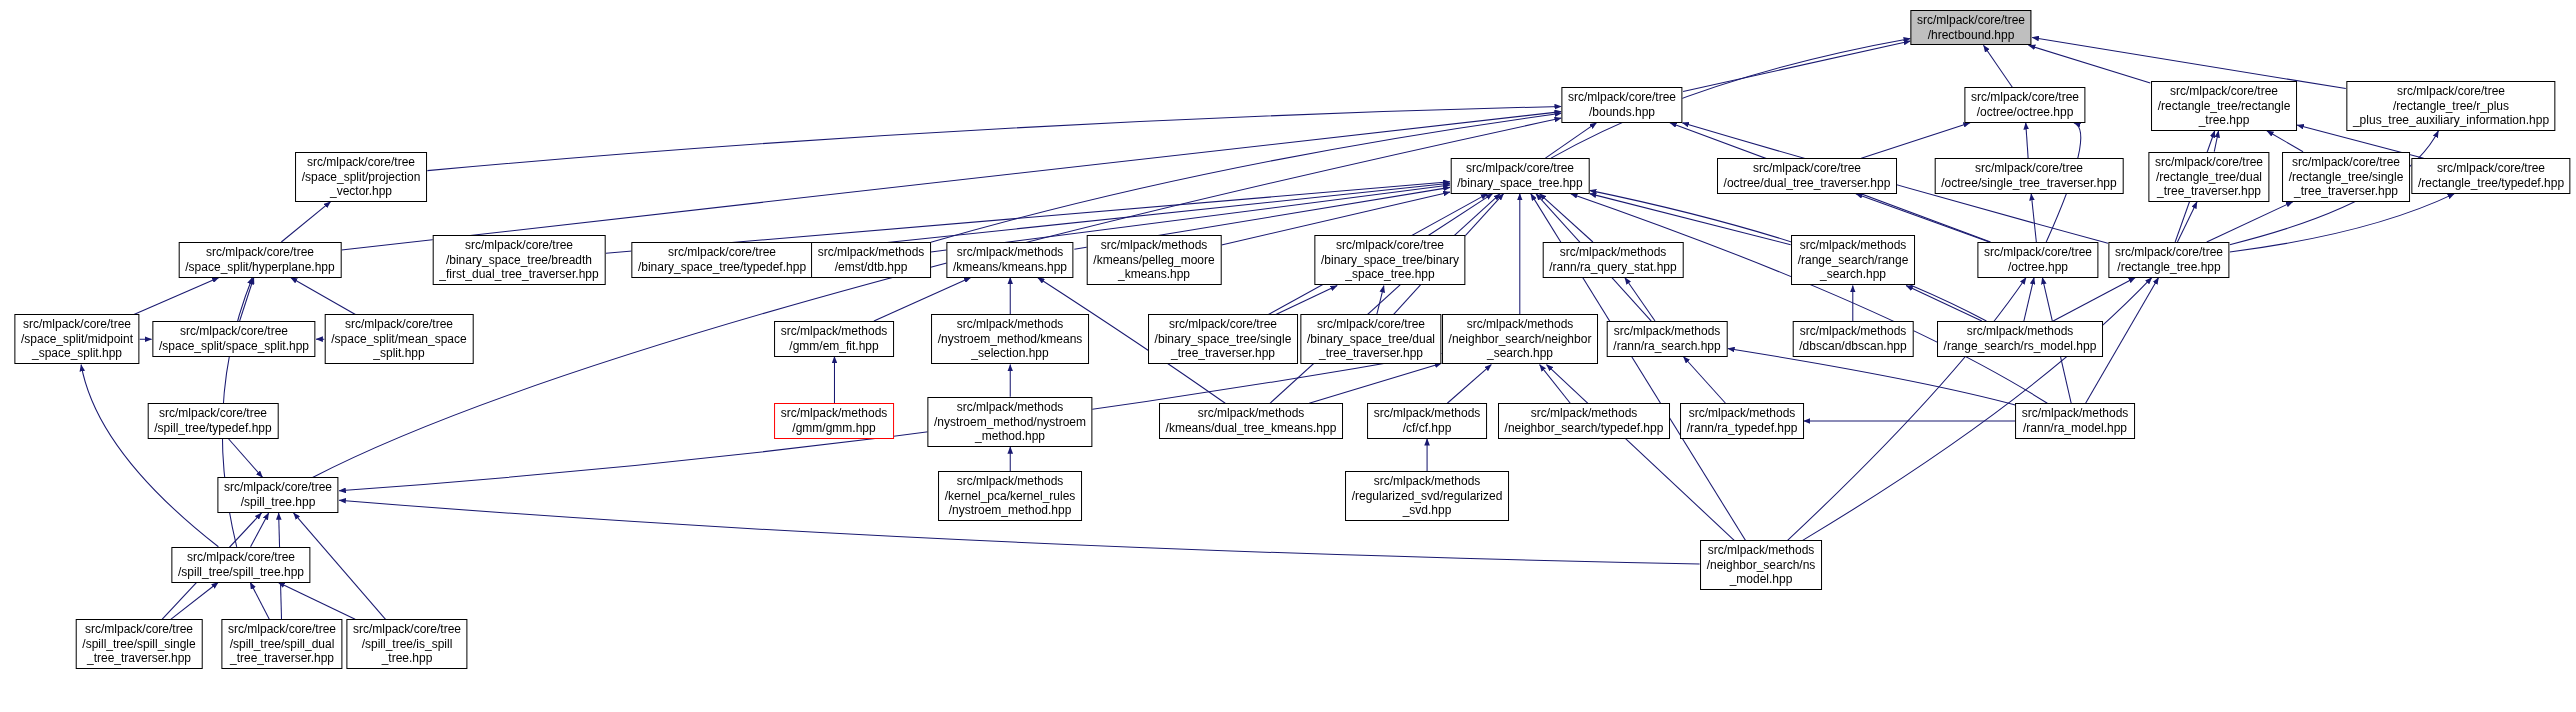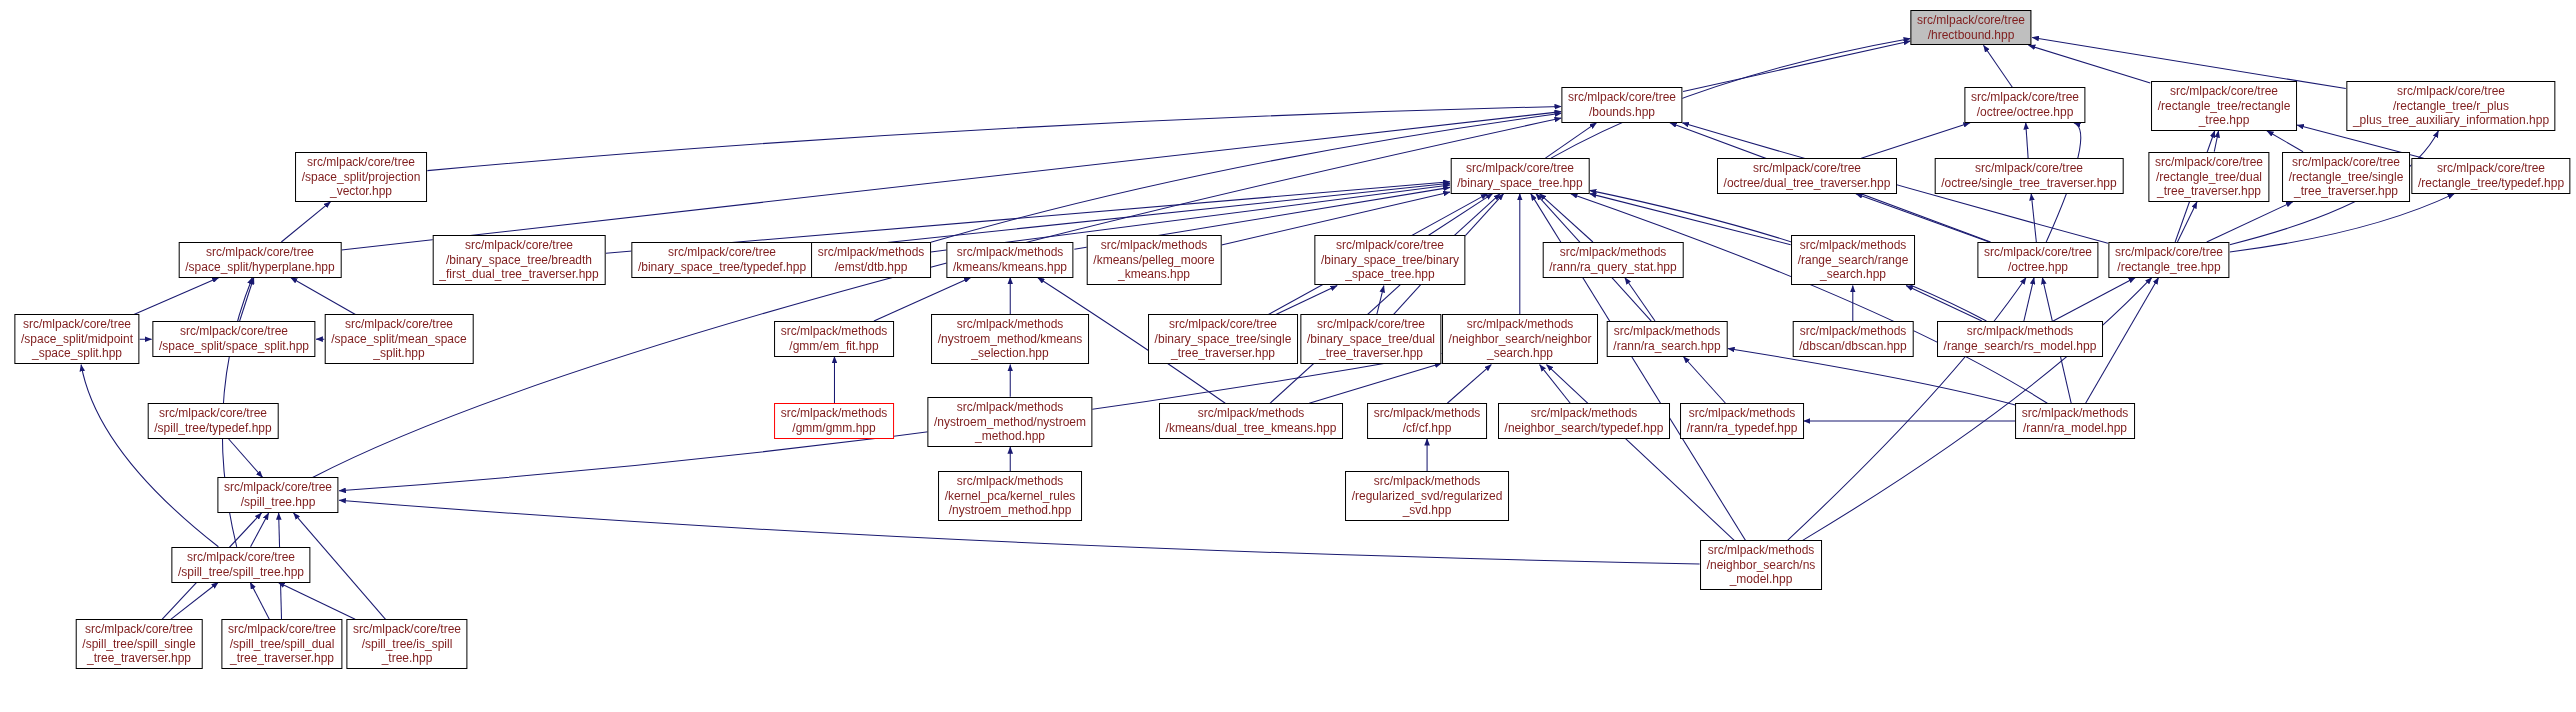--- a/index.html
+++ b/index.html
@@ -36,21 +36,21 @@
     width: 100%;
     height: 100%;
     z-index: 2;
   }
   .node {
     position: absolute;
     transform: translateX(-50%);
     box-sizing: border-box;
     background: var(--node-fill, #ffffff);
     border: 0.8px solid var(--node-border, #000000);
-    color: #7f1d1d;
+    color: #000000;
     font-size: 12px;
     line-height: 14.5px;
     padding: 2.4px 5.6px;
     text-align: center;
     white-space: pre;
     cursor: pointer;
   }
   .node.root {
     background: var(--root-fill, #bfbfbf);
   }

